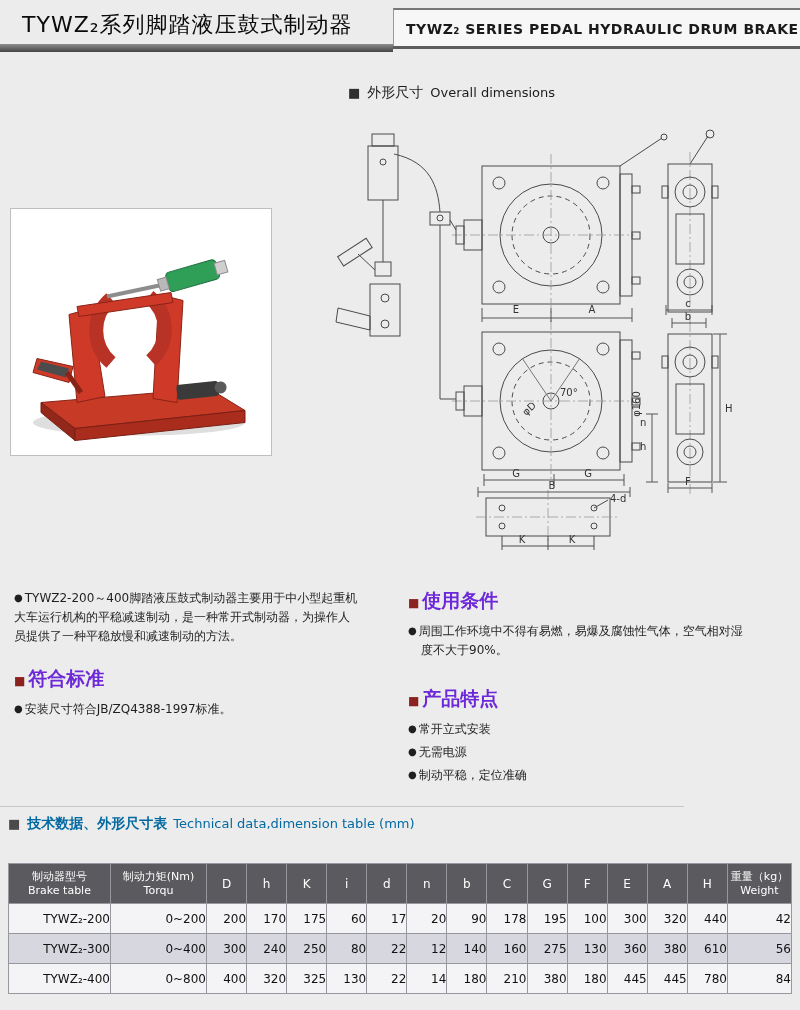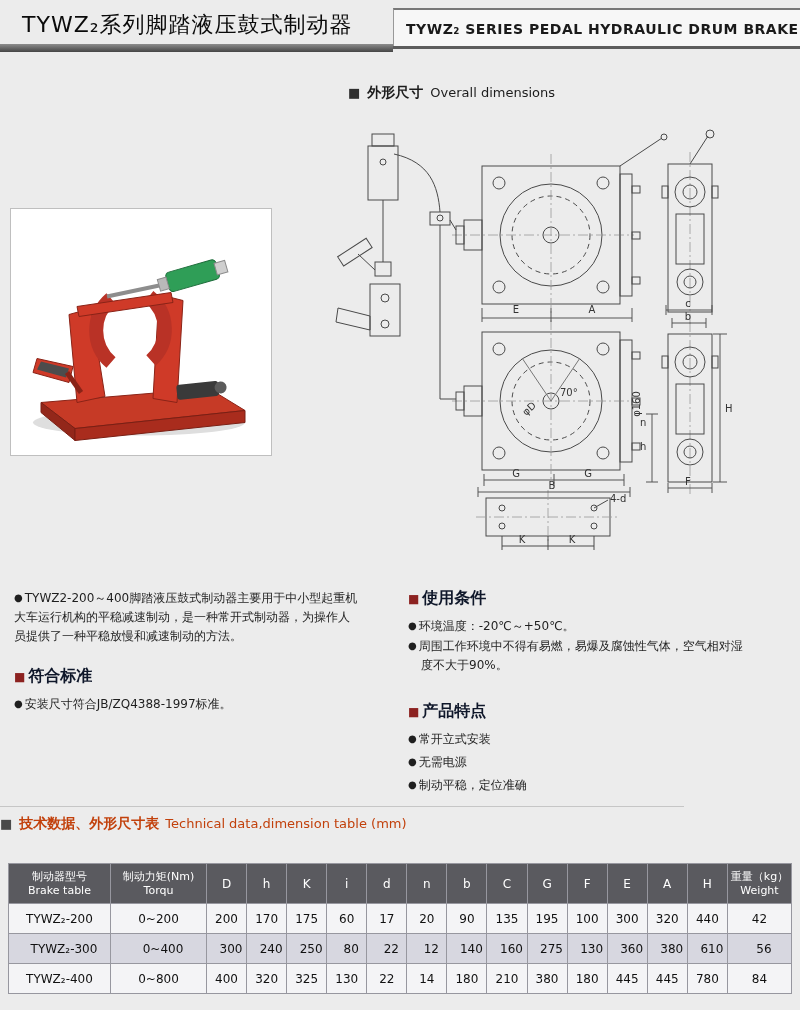--- a/index.html
+++ b/index.html
@@ -10,24 +10,24 @@
   
   .title-cn { position:absolute; left:22px; top:10px; font-size:22px; font-weight:normal; color:#0a0a0a; letter-spacing:1px; white-space:nowrap; }
   .en-box { position:absolute; left:393px; top:8px; width:407px; height:38px; background:#f7f7f7; border-top:2px solid #777; border-left:1px solid #999; }
   .title-en { position:absolute; left:12px; top:11px; font-size:14px; font-weight:bold; color:#1a1a1a; letter-spacing:.5px; white-space:nowrap; }
   .header-bar { position:absolute; left:0; top:44px; width:393px; height:8px; background:linear-gradient(180deg,#8d8d8d,#454545); }
   .header-hairline { position:absolute; left:393px; top:46px; width:407px; height:3px; background:#5d5d5d; }
 
   
   .sec-dim { position:absolute; left:348px; top:84px; font-size:14px; color:#1c1c1c; }
   .sec-dim .sq::before { content:"■"; color:#2f2f2f; margin-right:7px; font-size:13px; }
-  .sec-dim .cn { font-weight:bold; margin-right:7px; }
+  .sec-dim .cn { font-weight:normal; margin-right:7px; }
   .sec-dim .en { font-size:13px; }
 
-  .sub-h { font-size:16px; font-weight:bold; color:#0f172a; margin:20px 0 7px; }
+  .sub-h { font-size:19px; font-weight:bold; color:#6d28d9; margin:20px 0 7px; }
   .sub-h::before { content:"■"; color:#8c2220; margin-right:3px; font-size:12px; }
 
   .body-text { font-size:12px; line-height:19px; color:#1f1f1f; }
   .dot::before { content:"●"; font-size:10px; margin-right:2px; vertical-align:1px; }
   .hang { padding-left:13px; text-indent:-13px; }
   .feat { margin-bottom:3px; }
 
   
   .photo-box { position:absolute; left:10px; top:208px; width:262px; height:248px; background:#ffffff; border:1px solid #bfbfbf; }
   .photo-svg { width:100%; height:100%; display:block; }
@@ -36,30 +36,30 @@
   .drawing { position:absolute; left:326px; top:104px; width:462px; height:452px; }
   .drawing text { font-family:"DejaVu Sans","Liberation Sans",sans-serif; }
 
   
   .col-left  { position:absolute; left:14px;  top:588px; width:344px; }
   .col-right { position:absolute; left:408px; top:588px; width:336px; }
   .col-right .sub-h:first-child { margin-top:0; }
   .col-right .gap { height:6px; }
 
   
-  .table-heading { position:absolute; left:0; top:806px; width:684px; border-top:1px solid #c6c6c6; padding:8px 0 0 0; font-size:14px; color:#c2410c; }
+  .table-heading { position:absolute; left:0; top:806px; width:684px; border-top:1px solid #c6c6c6; padding:8px 0 0 8px; font-size:14px; color:#0369a1; }
   .table-heading .sq::before { content:"■"; color:#4a4a4a; margin-right:7px; font-size:13px; }
   .table-heading .cn { font-weight:bold; margin-right:6px; }
   .table-heading .en { font-size:13px; }
 
   .tbl { position:absolute; left:8px; top:842px; width:784px; border-collapse:collapse; table-layout:fixed; font-size:12px; color:#111;margin-top:21px; }
   .tbl th, .tbl td { border:1px solid #97979f; text-align:center; vertical-align:middle; padding:0; overflow:hidden; }
   .tbl thead th { background:#5a5a5f; color:#fff; font-weight:normal; height:40px; font-size:12px; }
   .tbl thead .l2 { font-size:11px; line-height:14px; }
-  .tbl tbody td { height:30px; background:#f4f4f6; }
+  .tbl tbody td { height:30px; background:#f4f4f6;text-align:right; }
   .tbl tbody tr.alt td { background:#d7d7e0;padding-left:9px; }
   .cw1 { width:102px; } .cw2 { width:96px; } .cw3 { width:64px; }
 </style>
 </head>
 <body>
 
 <div class="page">
 
   <div class="title-cn">TYWZ₂系列脚踏液压鼓式制动器</div>
   <div class="en-box">
@@ -250,21 +250,20 @@
   </svg>
 
   <div class="col-left">
     <p class="body-text dot">TYWZ2-200～400脚踏液压鼓式制动器主要用于中小型起重机大车运行机构的平稳减速制动，是一种常开式制动器，为操作人员提供了一种平稳放慢和减速制动的方法。</p>
     <div class="sub-h">符合标准</div>
     <p class="body-text dot">安装尺寸符合JB/ZQ4388-1997标准。</p>
   </div>
 
   <div class="col-right">
     <div class="sub-h">使用条件</div>
-    <p class="body-text dot hang">环境温度：-20℃～+50℃。</p>
     <p class="body-text dot hang">周围工作环境中不得有易燃，易爆及腐蚀性气体，空气相对湿度不大于90%。</p>
     <div class="gap"></div>
     <div class="sub-h">产品特点</div>
     <p class="body-text dot feat">常开立式安装</p>
     <p class="body-text dot feat">无需电源</p>
     <p class="body-text dot feat">制动平稳，定位准确</p>
   </div>
 
   <div class="table-heading">
     <span class="sq"></span><span class="cn">技术数据、外形尺寸表</span><span class="en">Technical data,dimension table (mm)</span>
@@ -322,21 +321,21 @@
       <tr>
         <td>TYWZ₂-200</td>
         <td>0~200</td>
         <td>200</td>
         <td>170</td>
         <td>175</td>
         <td>60</td>
         <td>17</td>
         <td>20</td>
         <td>90</td>
-        <td>135</td>
+        <td>178</td>
         <td>195</td>
         <td>100</td>
         <td>300</td>
         <td>320</td>
         <td>440</td>
         <td>42</td>
       </tr>
       <tr class="alt">
         <td>TYWZ₂-300</td>
         <td>0~400</td>

